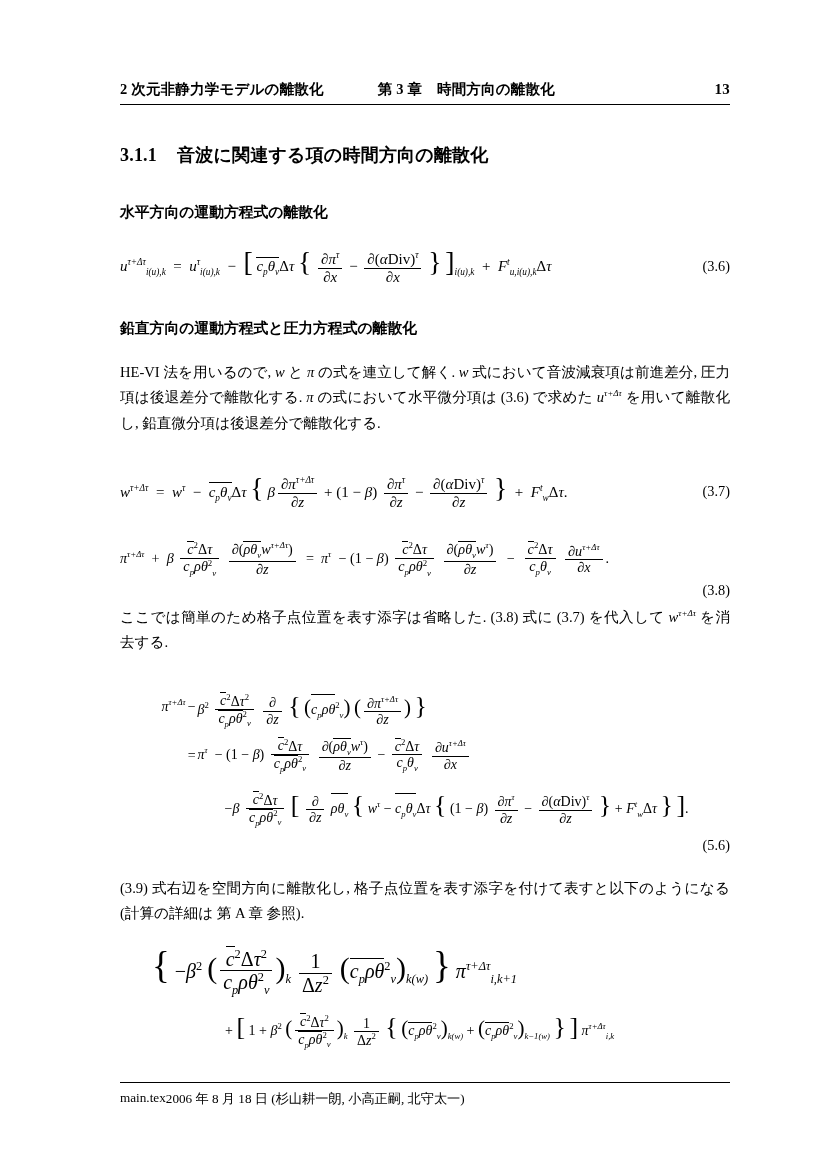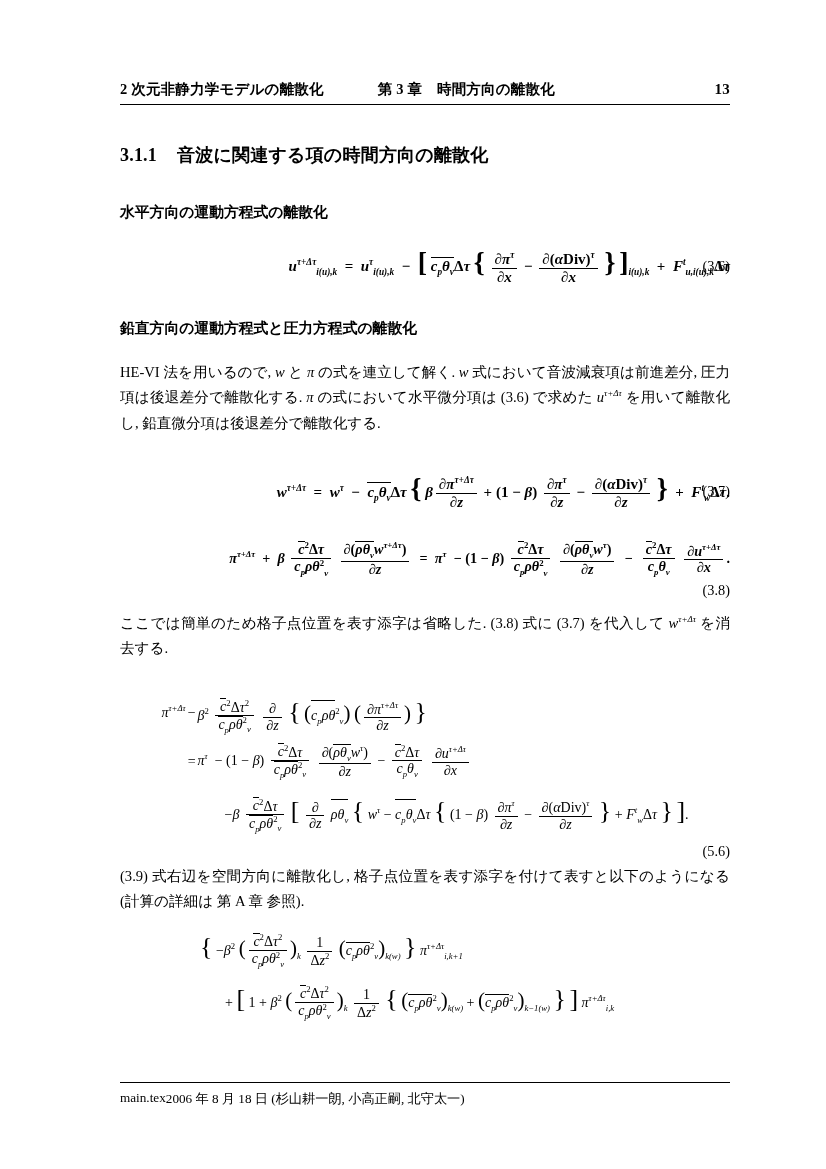--- a/index.html
+++ b/index.html
@@ -63,23 +63,22 @@
     text-align: justify;
   }
   .eq-block {
     position: relative;
     margin: 20px 0 0 0;
     font-family: "Liberation Serif", serif;
   }
   .eq-row {
     display: flex;
     align-items: center;
-    justify-content: flex-end;
+    justify-content: flex-start;
     width: 100%;
-    font-weight: bold;
   }
   .eq-tag {
     position: absolute;
     right: 0;
     font-size: 14.3px;
   }
   
   .m { font-style: italic; font-family: "Liberation Serif", serif; }
   .up { font-style: normal; }
   sub, sup { font-size: 62%; font-style: italic; }
@@ -247,21 +246,21 @@
             <span class="num-part"><span class="up">∂</span><span class="m">u</span><sup>τ+Δτ</sup></span>
             <span class="den-part"><span class="up">∂</span><span class="m">x</span></span>
           </span>.
         </span>
       </div>
       <div style="text-align:right; font-size:14.3px; margin-top:4px;">
         <span>(3.8)</span>
       </div>
     </div>
 
-    <p class="body" style="margin-top:12px;">
+    <p class="body" style="margin-top:6px;">
       ここでは簡単のため格子点位置を表す添字は省略した. (3.8) 式に (3.7) を代入して <span class="m">w</span><sup>τ+Δτ</sup> を消去する.
     </p>
 
     <div class="eq-block" style="margin-top:22px;">
       <table class="align eq-multiline" style="font-size:14px;">
         <tbody>
             <tr>
           <td style=""><span class="m">π</span><sup>τ+Δτ</sup></td>
           <td class="rel">−</td>
           <td>
@@ -347,24 +346,24 @@
             </span>
           </td>
         </tr>
       </tbody>
         </table>
       <div style="text-align:right; font-size:14.3px; margin-top:2px;">
         <span>(5.6)</span>
       </div>
     </div>
 
-    <p class="body" style="margin-top:4px;">(3.9) 式右辺を空間方向に離散化し, 格子点位置を表す添字を付けて表すと以下のようになる (計算の詳細は 第 A 章 参照).</p>
+    <p class="body" style="margin-top:22px;">(3.9) 式右辺を空間方向に離散化し, 格子点位置を表す添字を付けて表すと以下のようになる (計算の詳細は 第 A 章 参照).</p>
 
     <div class="eq-block" style="margin-top:18px;">
-      <div class="eqline" style="font-size:14px; margin-left:80px;">
+      <div class="eqline" style="font-size:20px; margin-left:32px;">
         <span class="nowrap">
           <span class="bigger">{</span>
           <span class="up">−</span><span class="m">β</span><sup class="n">2</sup>
           <span class="big">(</span><span class="frac">
             <span class="num-part"><span class="ovl"><span class="m">c</span></span><sup class="n">2</sup><span class="up">Δ</span><span class="m">τ</span><sup class="n">2</sup></span>
             <span class="den-part"><span class="ovl"><span class="m">c</span><sub>p</sub></span><span class="ovl"><span class="m">ρ</span></span><span class="ovl"><span class="m">θ</span></span><sup class="n">2</sup><sub>v</sub></span>
           </span><span class="big">)</span><sub>k</sub>
           <span class="frac">
             <span class="num-part">1</span>
             <span class="den-part"><span class="up">Δ</span><span class="m">z</span><sup class="n">2</sup></span>

